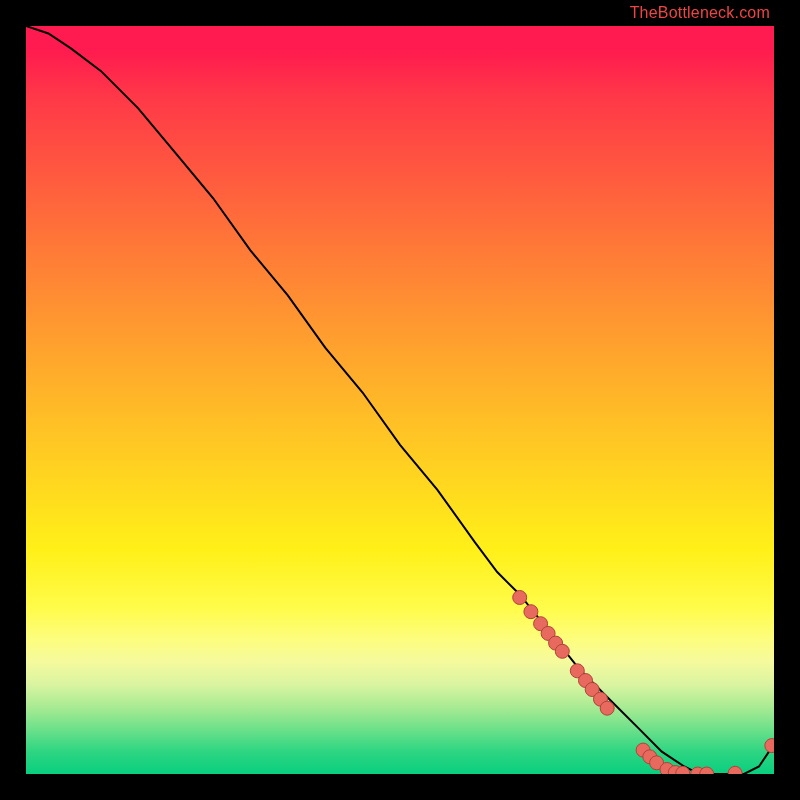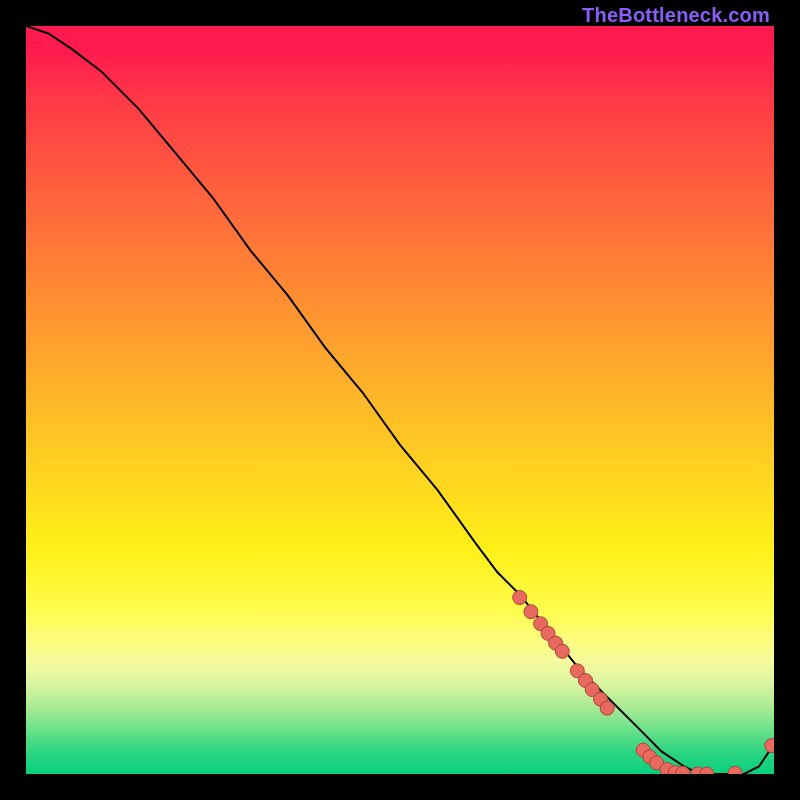--- a/index.html
+++ b/index.html
@@ -45,23 +45,23 @@
       #a9eb93 91%,
       #6de08a 94%,
       #2ed582 97%,
       #08cf7e 100%
     );
   }
   .watermark {
     position: absolute;
     top: 4px;
     right: 30px;
-    color: #8b5cf6;
-    font-size: 20px;
-    font-weight: 700;
+    color: #ef4444;
+    font-size: 16px;
+    font-weight: 400;
     letter-spacing: 0.2px;
     user-select: none;
   }
   svg.curve {
     position: absolute;
     inset: 0;
   }
 </style>
 </head>
 <body>

